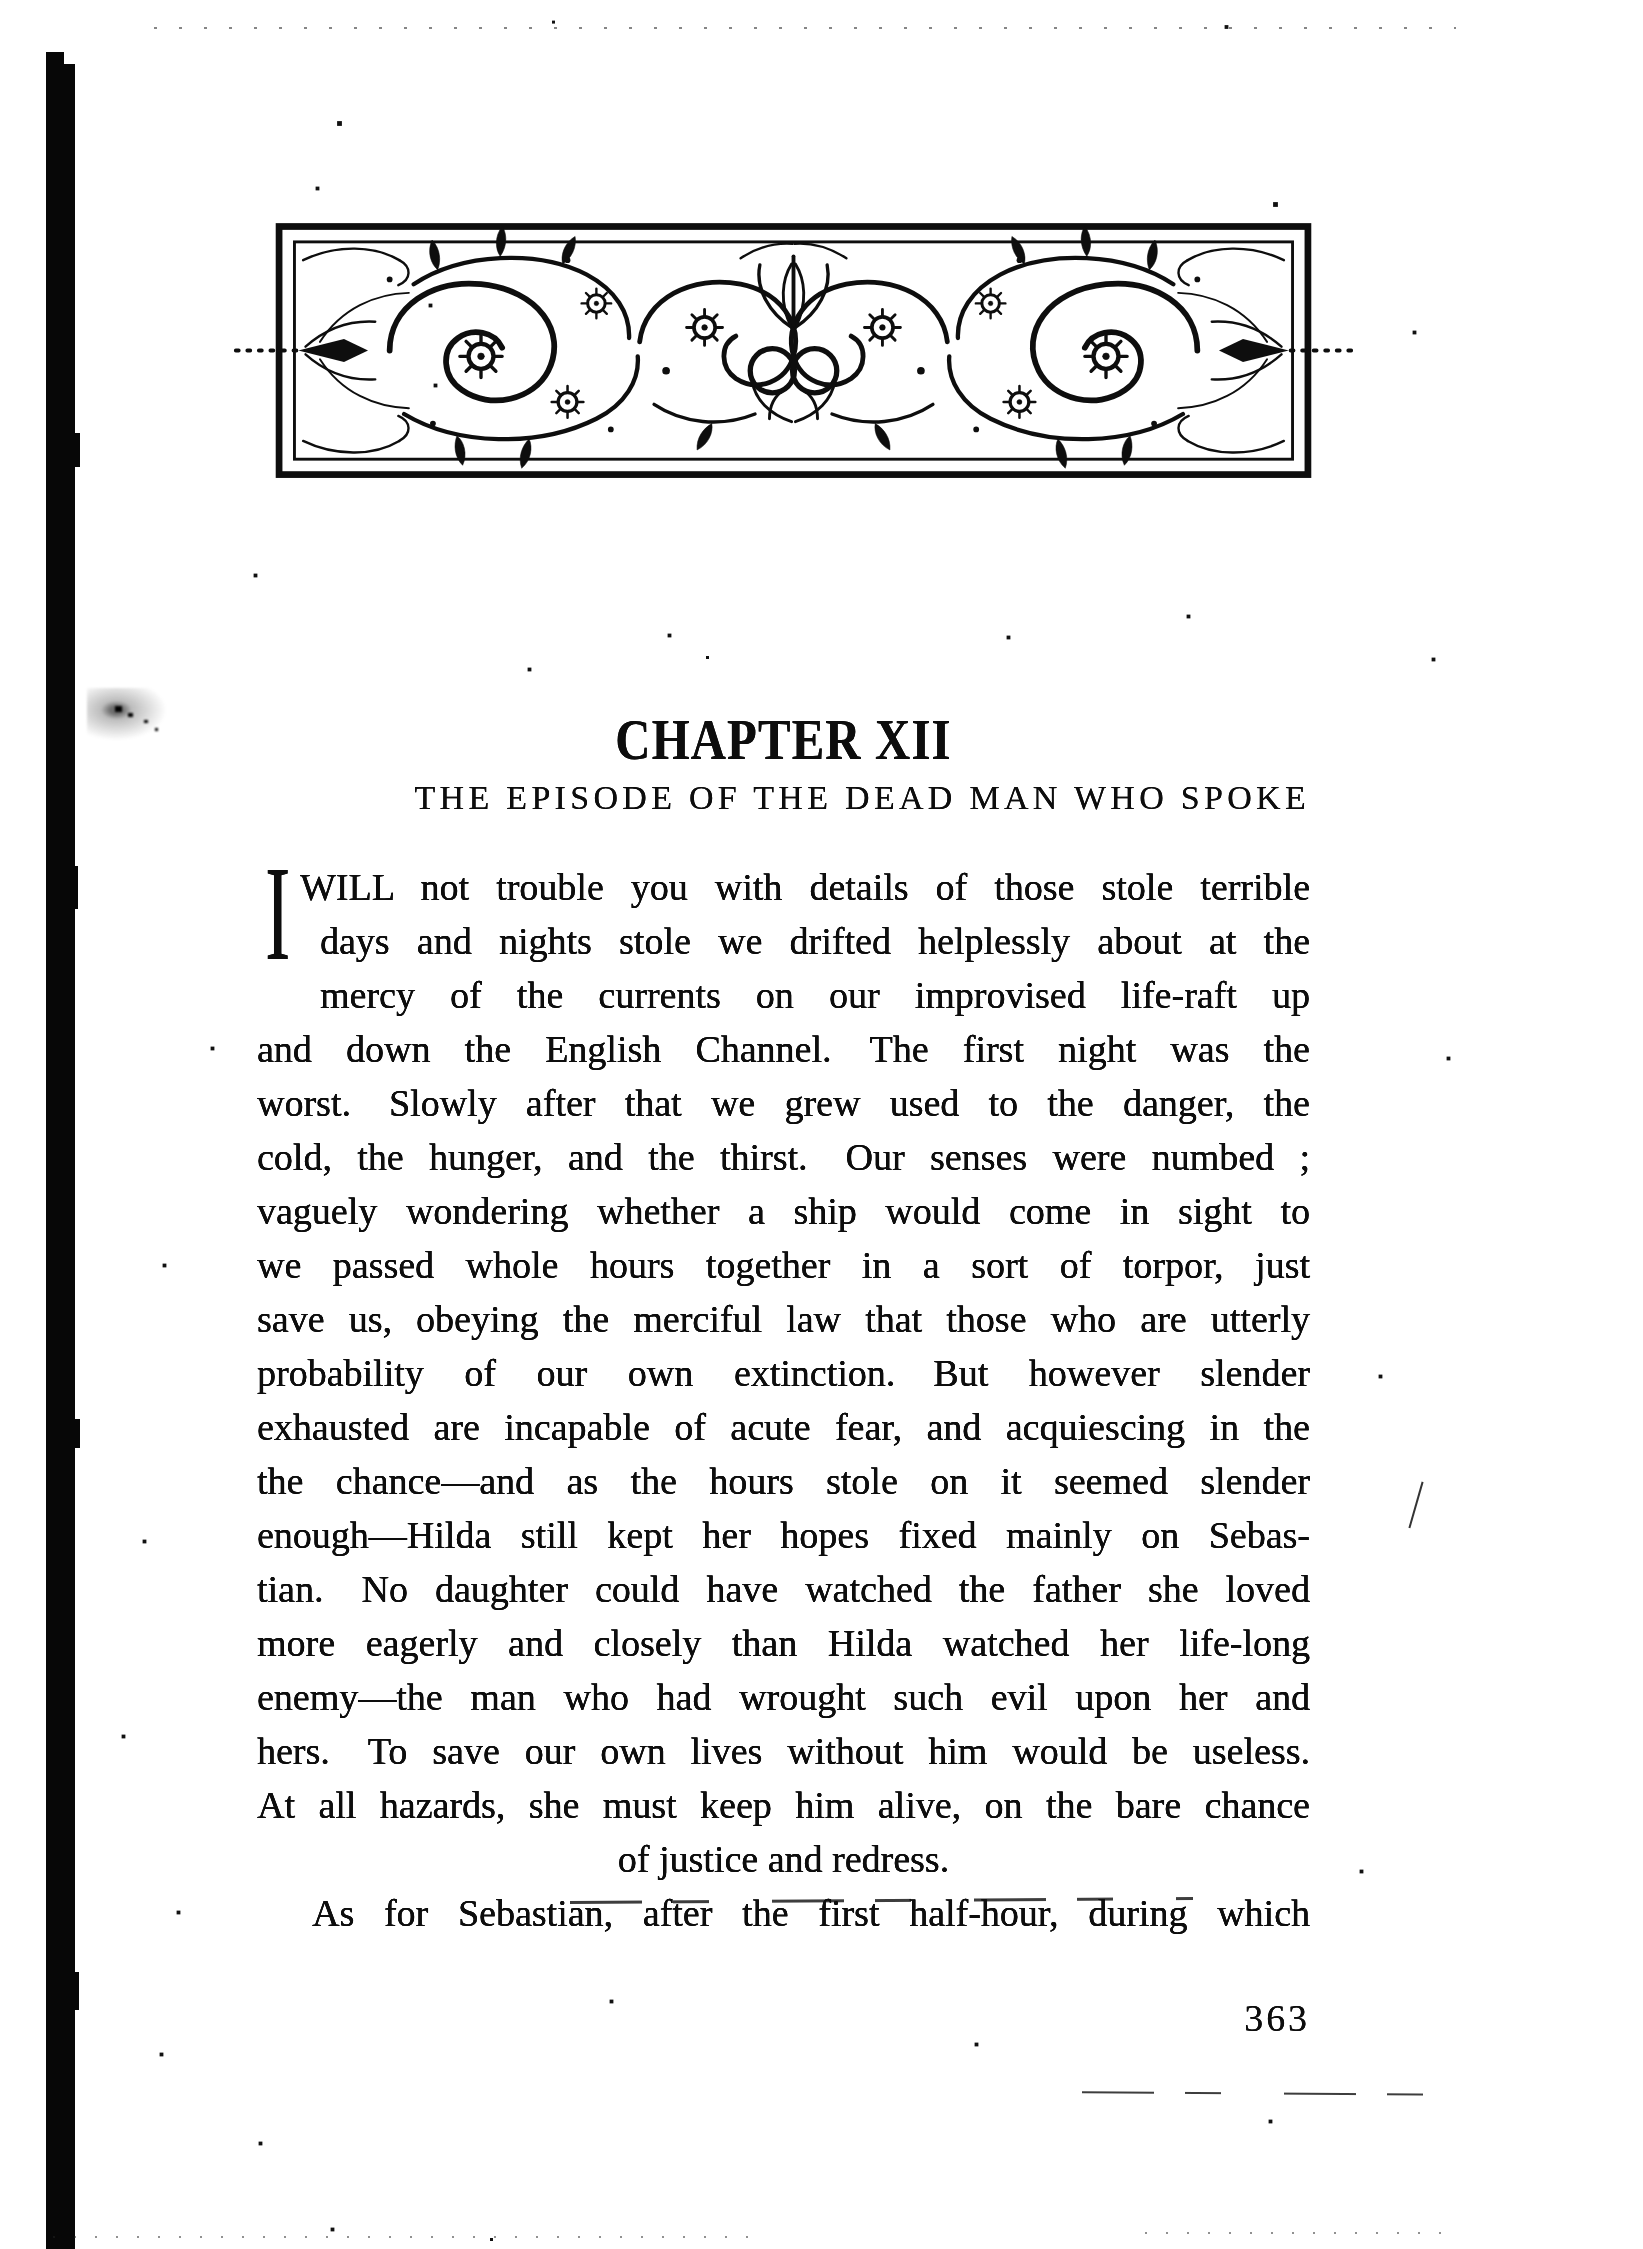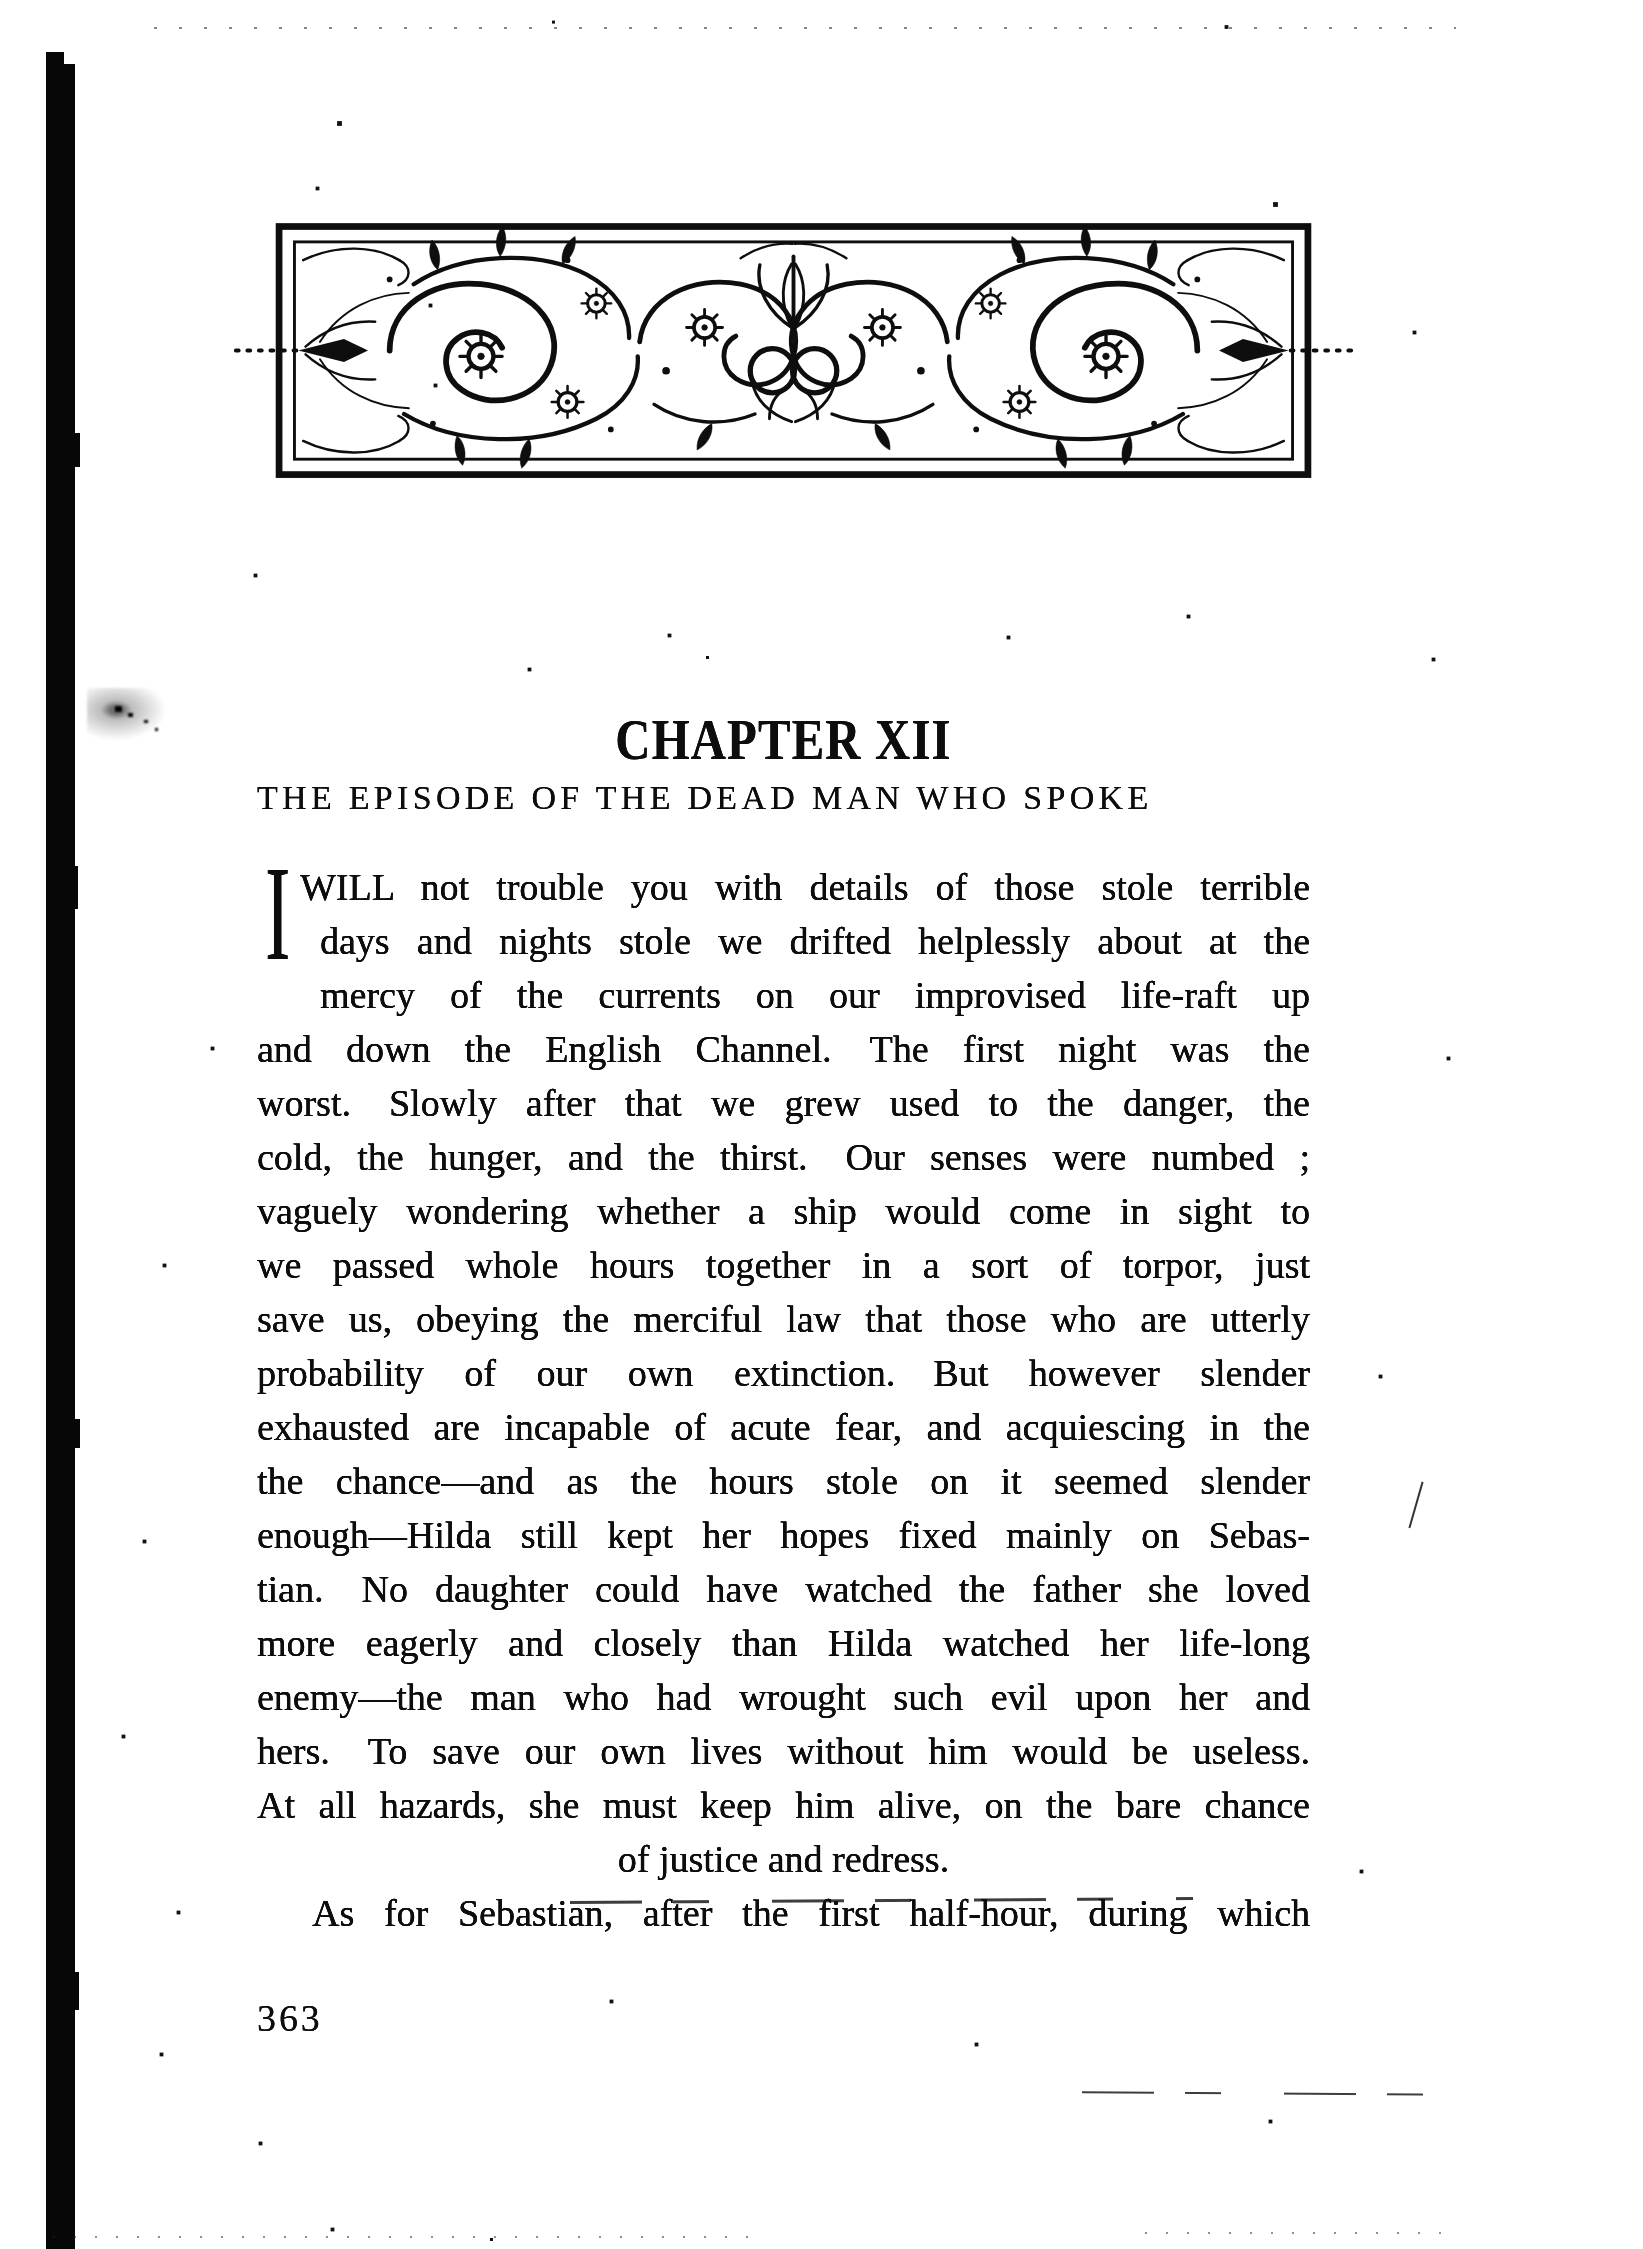--- a/index.html
+++ b/index.html
@@ -85,21 +85,21 @@
   
   .title{
     position:absolute;left:257px;top:672px;width:1053px;
     text-align:center;font-size:58px;letter-spacing:1.4px;line-height:1;
     transform:scaleX(.84);
     text-shadow:0 0 0.5px #000;
     white-space:nowrap;
   }
   .subtitle{
     position:absolute;left:257px;top:781px;width:1053px;
-    text-align:left;font-size:34px;letter-spacing:4.3px;line-height:1;
+    text-align:right;font-size:34px;letter-spacing:4.3px;line-height:1;
     text-shadow:0 0 0.5px #000;
     white-space:nowrap;
   }
   .bodytext{
     position:absolute;left:257px;top:860px;width:1053px;
     font-size:38px;line-height:54px;
     text-shadow:0.2px 0 0 #0d0d0d, 0 0 0.3px #000;
   }
   .dropcap{
     position:absolute;left:7.7px;top:-15.4px;
@@ -107,21 +107,21 @@
     transform:scaleX(.55);transform-origin:left top;
     text-shadow:1px 0 0 #000;
   }
   .opening{margin-left:63px;}
   .opening .jline:first-child{margin-left:-20px;}
   .jline{text-align:justify;text-align-last:justify;white-space:nowrap;}
   .lline{text-align:center;}
   .para2{text-indent:55px;}
   .pagenum{
     position:absolute;left:257px;top:1991px;width:1053px;
-    text-align:left;font-size:38px;letter-spacing:2.9px;line-height:54px;
+    text-align:right;font-size:38px;letter-spacing:2.9px;line-height:54px;
     text-shadow:0 0 0.5px #000;
   }
 </style>
 </head>
 <body>
 
 <div class="page">
 
   <div class="left-bar"></div>
   <div class="bar-bump" style="left:74px;top:433px;width:5.8px;height:34px;"></div>

